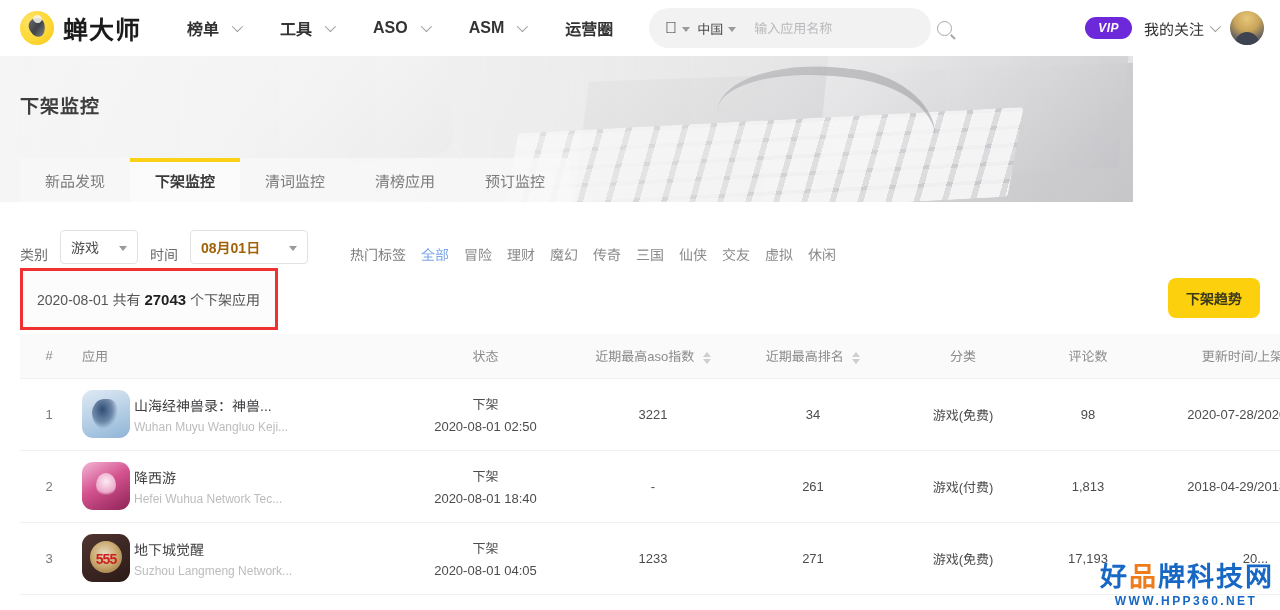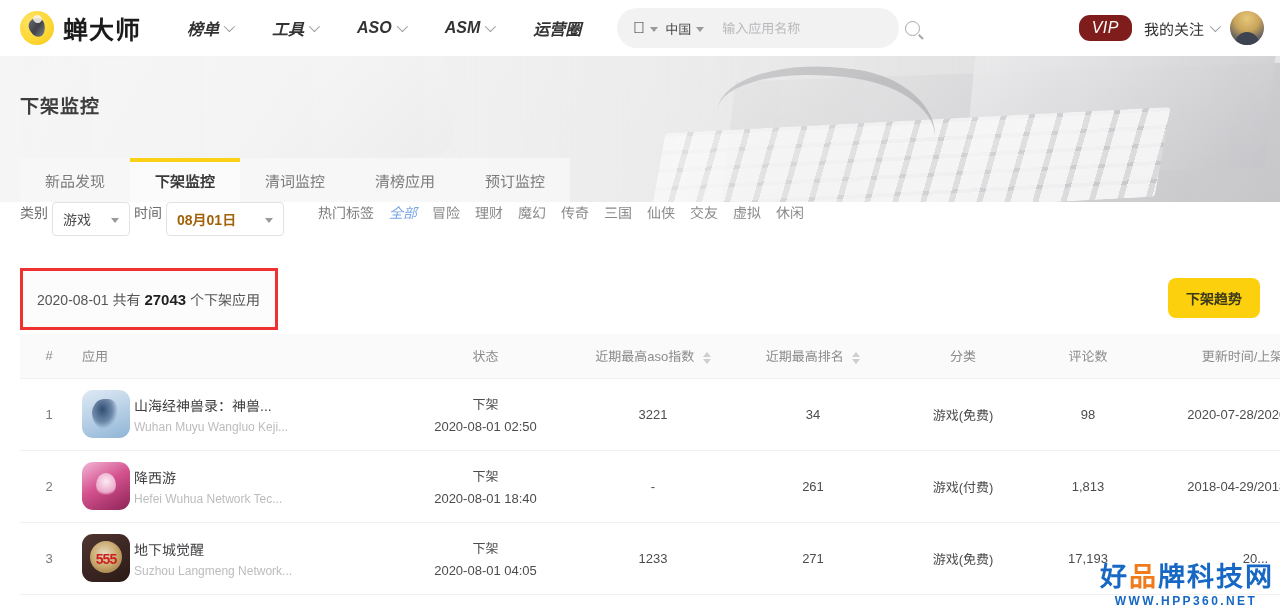--- a/index.html
+++ b/index.html
@@ -38,25 +38,24 @@
     width: 9px; height: 8px; border-radius: 50%;
     background: #f7f4ee; opacity: .85;
     transform: rotate(20deg);
   }
   .brand-name {
     font-size: 25px; font-weight: 700; letter-spacing: 1px;
     color: #1b1b1b; white-space: nowrap;
   }
   .nav-items { display: flex; align-items: center; gap: 0; }
   .nav-item {
-    display: flex; align-items: center; gap: 5px;
+    display: flex; align-items: center; gap: 13px;
     font-size: 16px; color: #333; font-weight: 600;
     padding: 0 20px; height: 56px; cursor: pointer;
     white-space: nowrap;
-    font-style: italic;
   }
   .nav-item.plain { font-weight: 600; }
   .caret {
     width: 0; height: 0; border-left: 4px solid transparent;
     border-right: 4px solid transparent; border-top: 5px solid #9a9a9a;
     display: inline-block; margin-top: 3px;
   }
   .caret.thin {
     border: none; width: 8px; height: 8px;
     border-right: 1.4px solid #9a9a9a; border-bottom: 1.4px solid #9a9a9a;
@@ -85,42 +84,42 @@
     border-radius: 50%; position: relative; flex: none; cursor: pointer;
   }
   .mag::after {
     content: ""; position: absolute; right: -5px; bottom: -3px;
     width: 6px; height: 1.6px; background: #a9a9ad;
     transform: rotate(45deg);
   }
 
   .nav-right { margin-left: auto; display: flex; align-items: center; gap: 12px; }
   .vip-badge {
-    background: #7f1d1d; color: #fff; font-size: 16px; font-weight: 400;
+    background: #6d28d9; color: #fff; font-size: 12px; font-weight: 700;
     border-radius: 11px; padding: 4px 13px; letter-spacing: .5px;
     font-style: italic; cursor: pointer;
   }
   .my-follow {
     display: flex; align-items: center; gap: 6px;
     font-size: 15px; color: #333; cursor: pointer; white-space: nowrap;
   }
   .avatar {
     width: 34px; height: 34px; border-radius: 50%;
     background: radial-gradient(circle at 50% 22%, #e6c77a 0%, #c9a45a 40%, #6a6560 70%, #4a4a50 100%);
     flex: none; overflow: hidden; position: relative; cursor: pointer;
   }
   .avatar::after {
     content: ""; position: absolute; bottom: 0; left: 5px;
     width: 24px; height: 13px; border-radius: 12px 12px 0 0;
     background: #3d4350;
   }
 
   
   .hero {
-    position: relative; height: 146px; width: 1280px; overflow: hidden;
+    position: relative; height: 146px; width: 1133px; overflow: hidden;
     background: linear-gradient(120deg, #f2f2f2 0%, #e9e9e9 40%, #dcdcdc 72%, #e6e6e6 100%);
   }
   .hero-photo { position: absolute; inset: 0; filter: blur(0.6px); }
   .hp-mac {
     position: absolute; right: 0; top: 6px; width: 560px; height: 150px;
     background: linear-gradient(160deg, #d9d9db 0%, #c9c9cc 45%, #bdbdc0 100%);
     transform: skewX(-9deg) rotate(-2deg); transform-origin: right bottom;
     opacity: .92;
   }
   .hp-keys {
@@ -164,22 +163,22 @@
     white-space: nowrap;
   }
   .htab.active { background: #fbfbfb; color: #3a3a3a; font-weight: 600; }
   .htab.active::before {
     content: ""; position: absolute; left: 0; right: 0; top: 0;
     height: 4px; background: #fbd118;
   }
 
   
   .filterbar {
-    height: 62px; display: flex; align-items: flex-start;
-    padding: 0 20px; gap: 4px; background: #fff;
+    height: 62px; display: flex; align-items: flex-end;
+    padding: 0 20px; gap: 12px; background: #fff;
   }
   .flabel { font-size: 14px; color: #6d6d6d; white-space: nowrap; }
   .fselect {
     display: flex; align-items: center; justify-content: space-between;
     gap: 12px; min-width: 78px; height: 34px;
     border: 1px solid #e2e2e4; border-radius: 4px;
     padding: 0 10px; font-size: 14px; color: #4a4a4a;
     cursor: pointer; background: #fff; white-space: nowrap;
   }
   .fselect.date { min-width: 118px; font-weight: 600; color: #a16207; }
@@ -190,21 +189,21 @@
   }
   .fsearch input {
     flex: 1; border: 0; outline: none; background: transparent;
     font-size: 14px; color: #444;
     font-family: "Liberation Sans", sans-serif;
   }
   .fsearch input::placeholder { color: #bdbdbf; }
   .tagrow { display: flex; align-items: center; gap: 15px; margin-left: 30px; }
   .tag { font-size: 14px; color: #8a8a8c; cursor: pointer; white-space: nowrap; }
   .tag.head { color: #7d7d7f; cursor: default; }
-  .tag.active { color: #7ba7e8; font-style: italic; }
+  .tag.active { color: #7ba7e8; }
 
   
   .summary-wrap {
     position: relative; height: 70px; padding: 0 20px;
     display: flex; align-items: center;
   }
   .summary-box {
     border: 3px solid #f03131; background: #fcfcfc;
     height: 62px; width: 258px;
     display: flex; align-items: center; padding-left: 14px;

